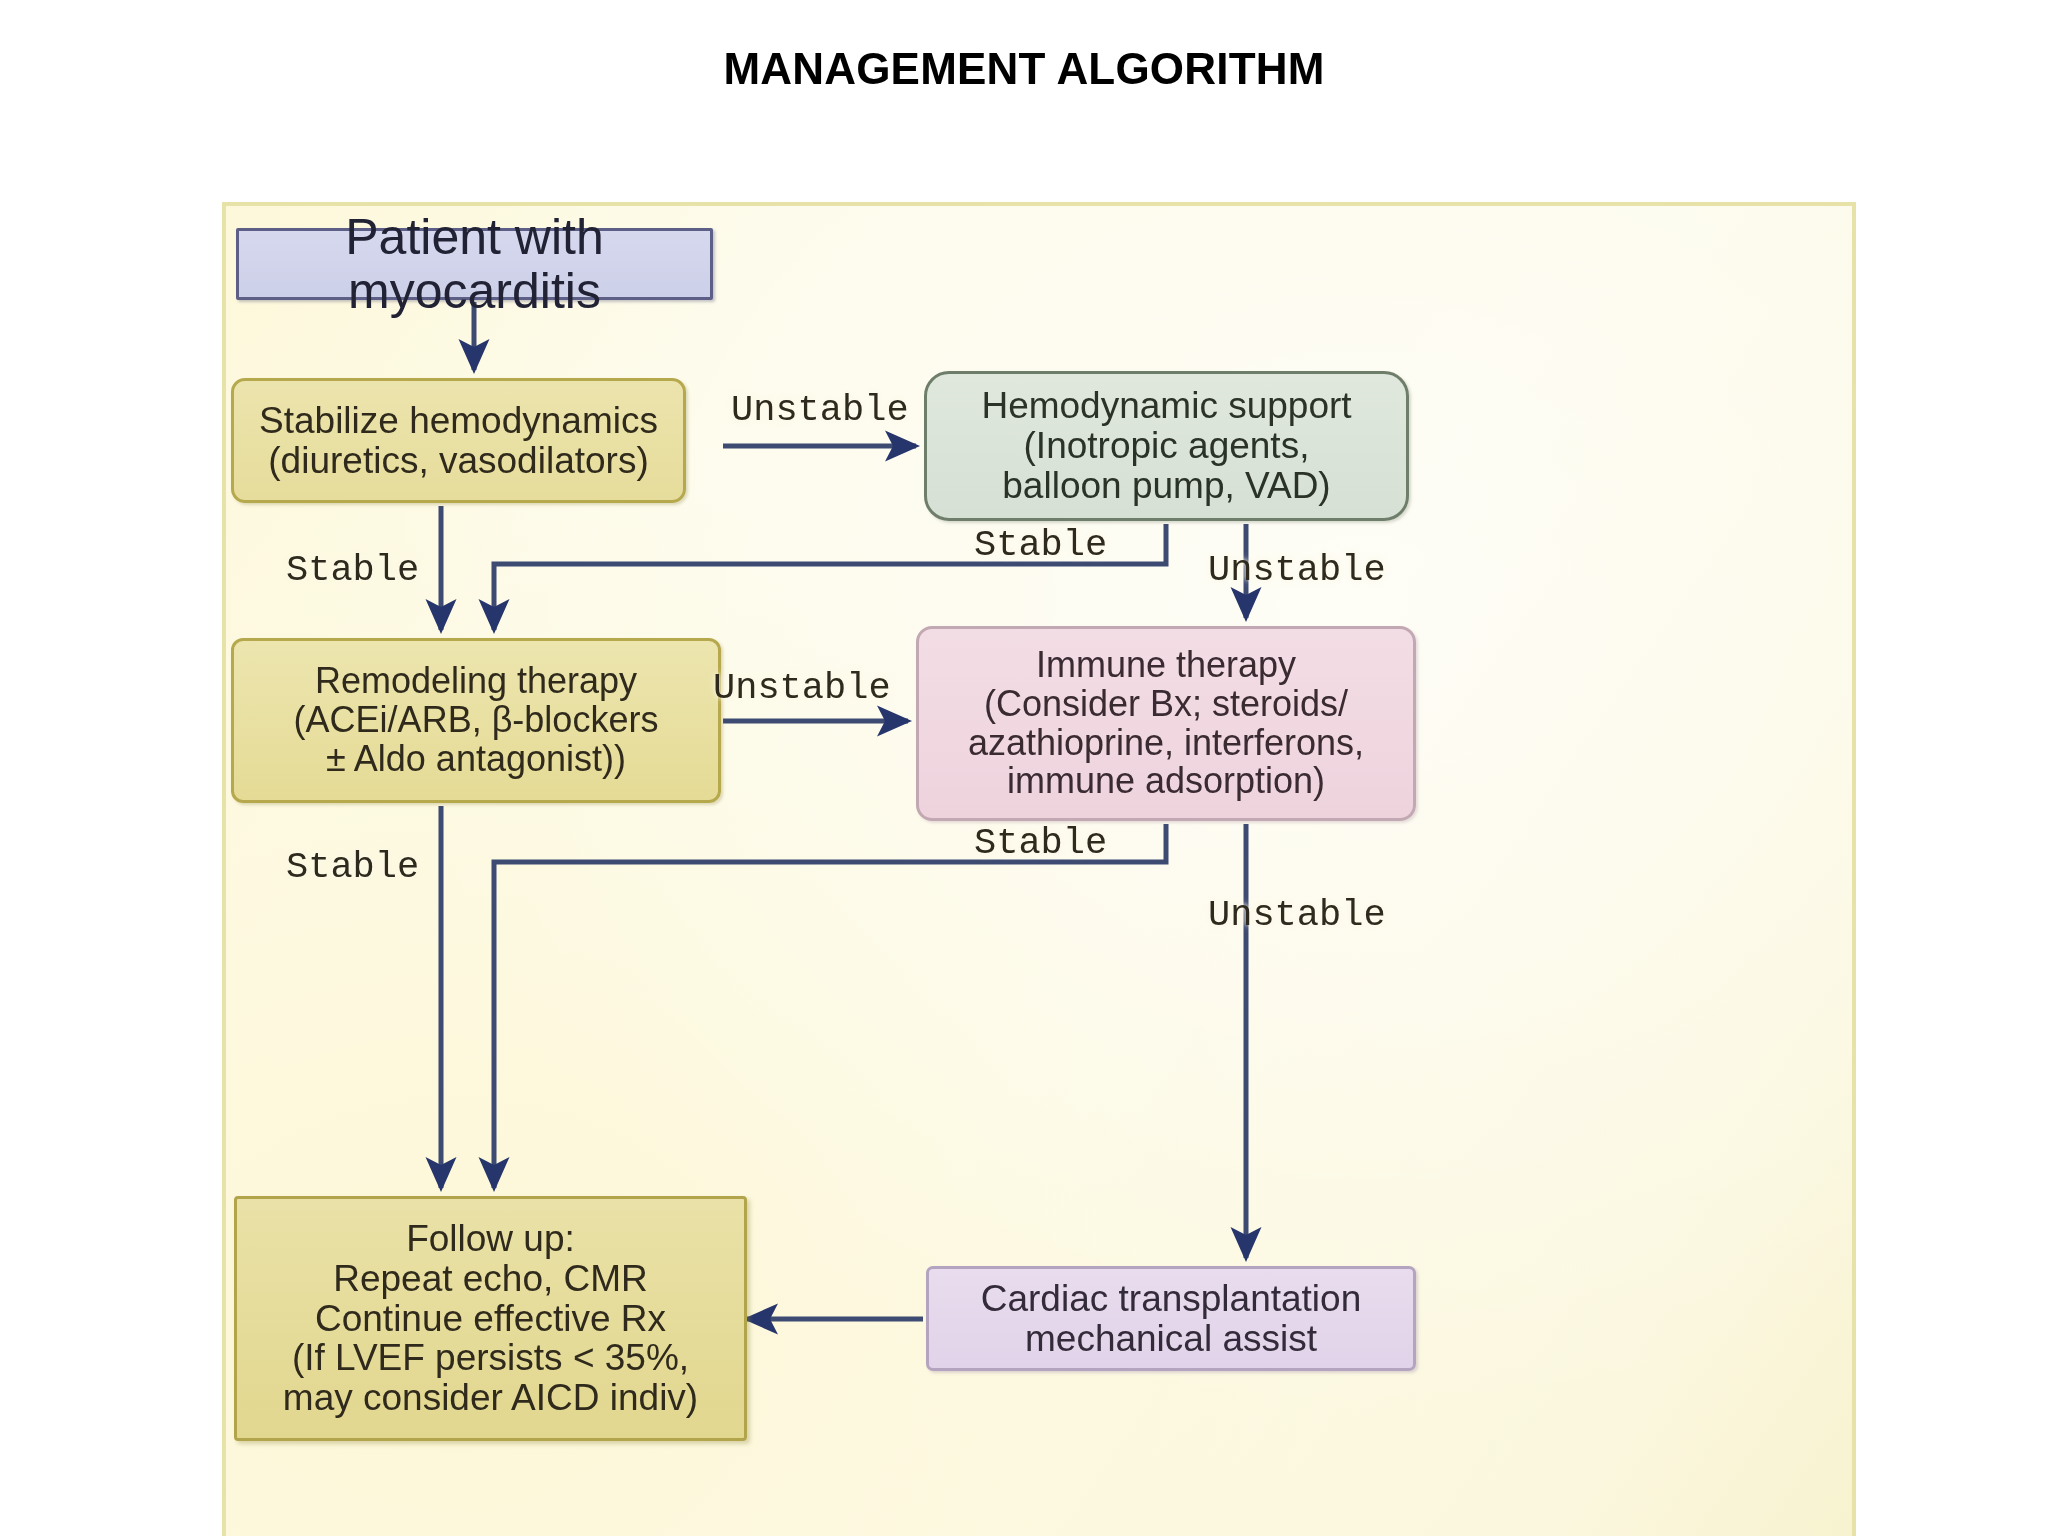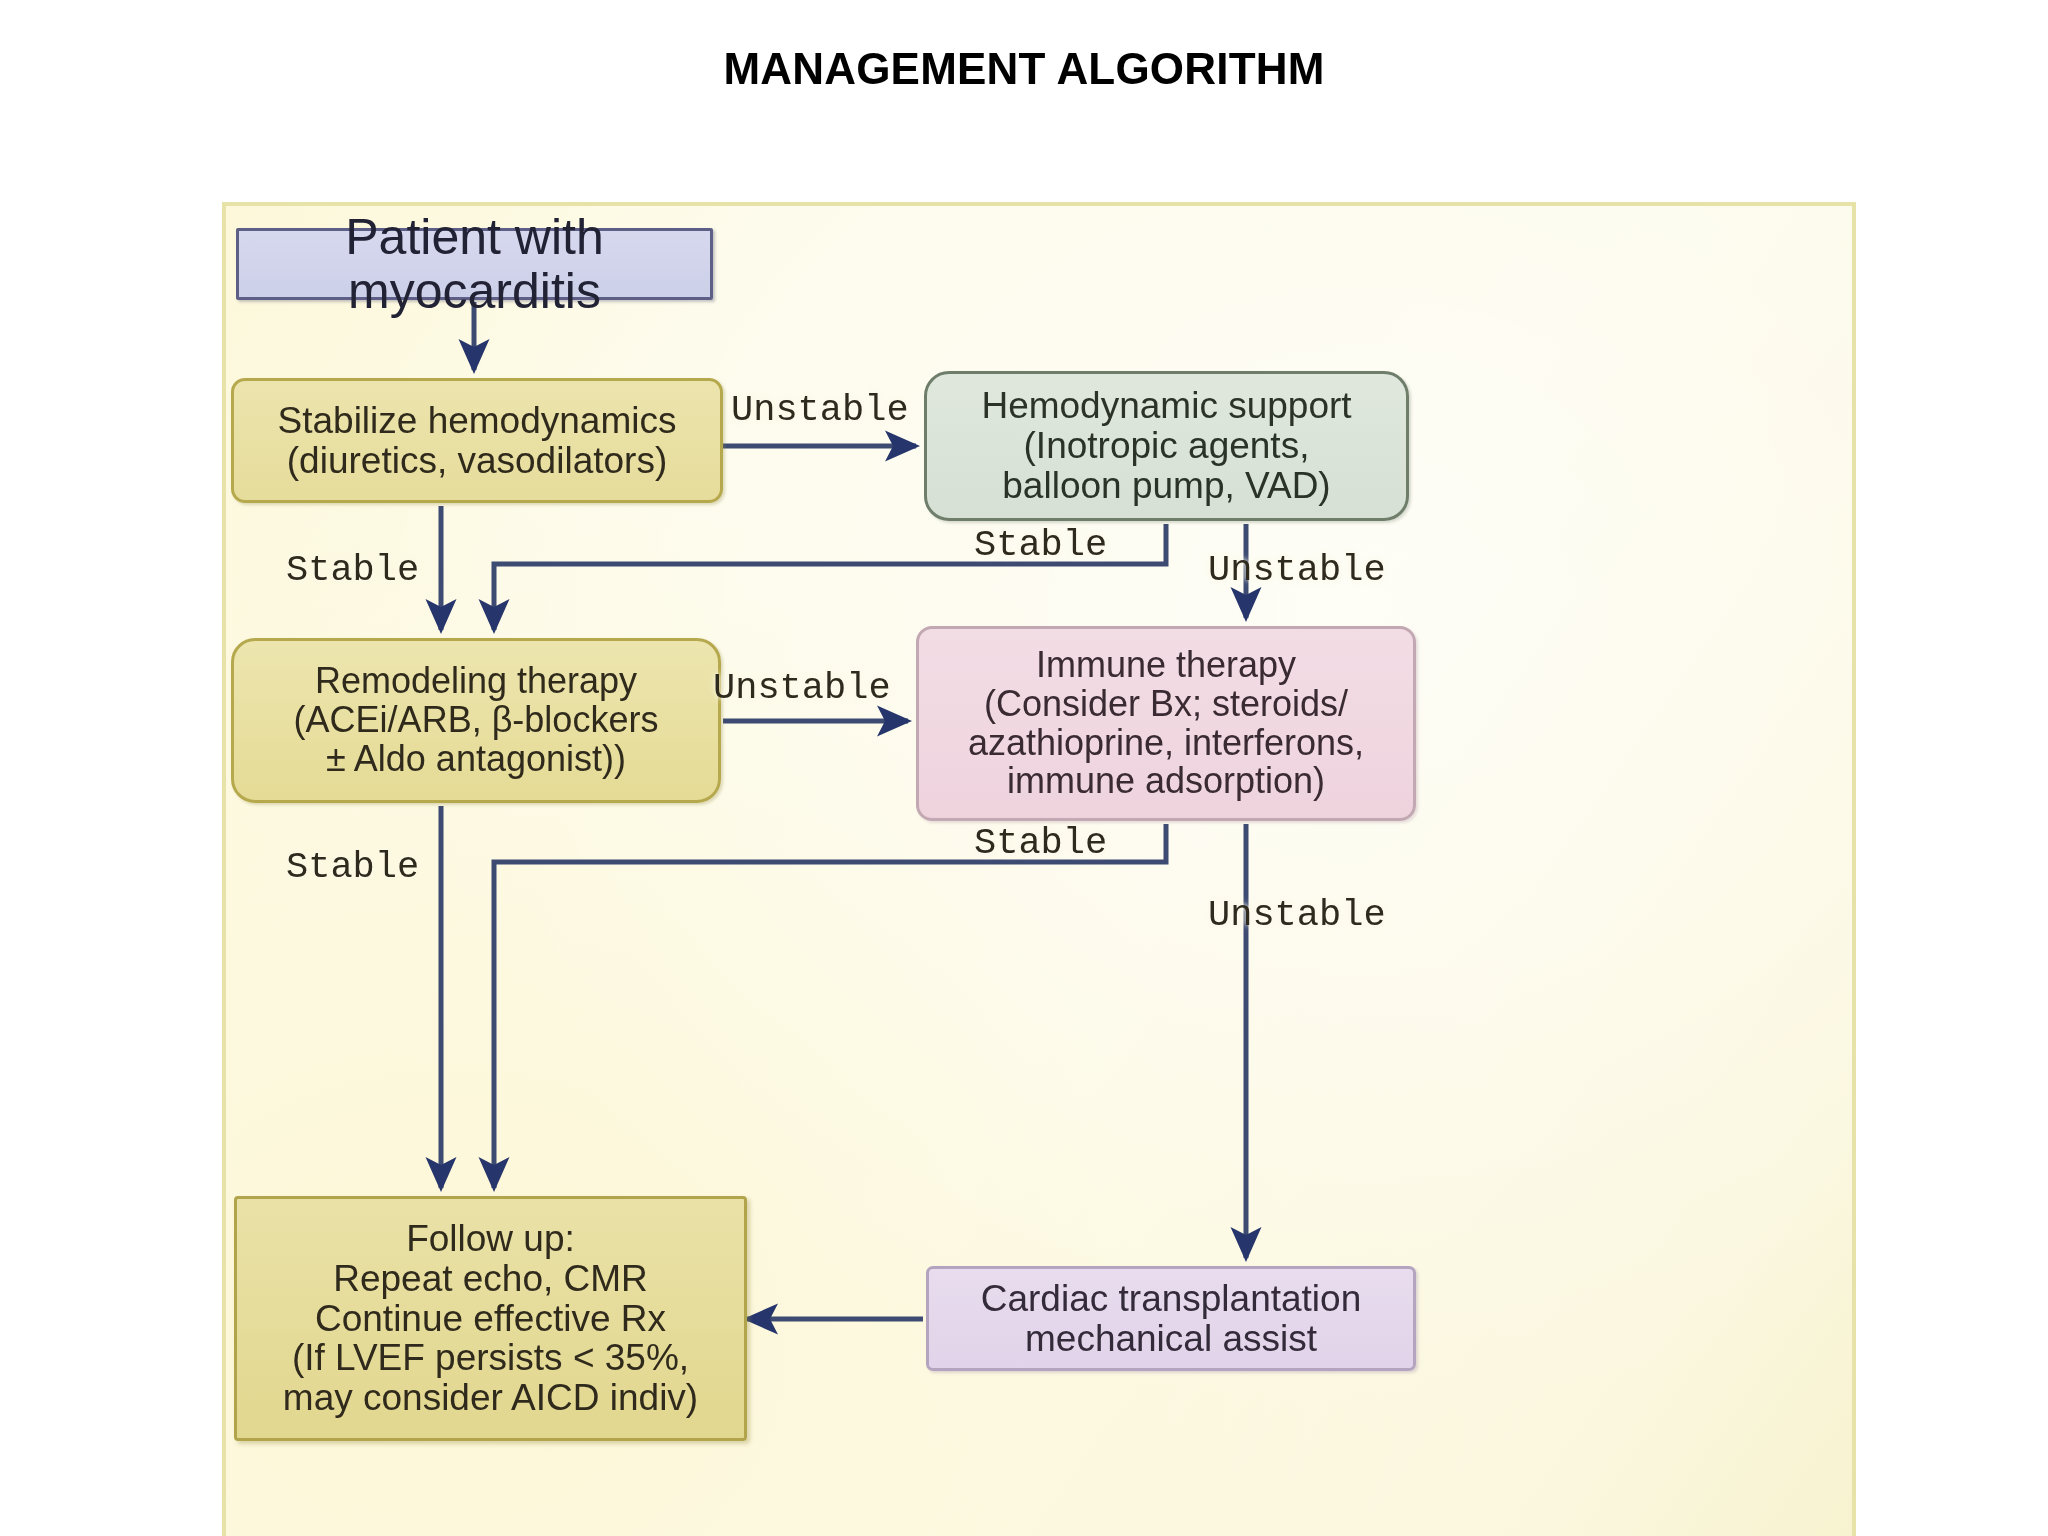--- a/index.html
+++ b/index.html
@@ -79,21 +79,21 @@
     border-radius: 2px;
     font-size: 50px;
     color: #222235;
     box-shadow: 2px 2px 3px rgba(90,90,120,0.35);
   }
 
   
   #node-stabilize {
     left: 5px;
     top: 172px;
-    width: 492px;
+    width: 455px;
     height: 125px;
     background: linear-gradient(180deg,#ece4ad 0%, #e6dc9b 100%);
     border: 3px solid #b6a84c;
     border-radius: 14px;
     font-size: 37px;
     box-shadow: 2px 2px 3px rgba(150,140,70,0.30);
   }
 
   
   #node-hemosupport {
@@ -110,21 +110,21 @@
   }
 
   
   #node-remodeling {
     left: 5px;
     top: 432px;
     width: 490px;
     height: 165px;
     background: linear-gradient(180deg,#ece5ae 0%, #e5db96 100%);
     border: 3px solid #b6a84c;
-    border-radius: 24px;
+    border-radius: 12px;
     font-size: 36px;
     box-shadow: 2px 2px 3px rgba(150,140,70,0.30);
   }
 
   
   #node-immune {
     left: 690px;
     top: 420px;
     width: 500px;
     height: 195px;

